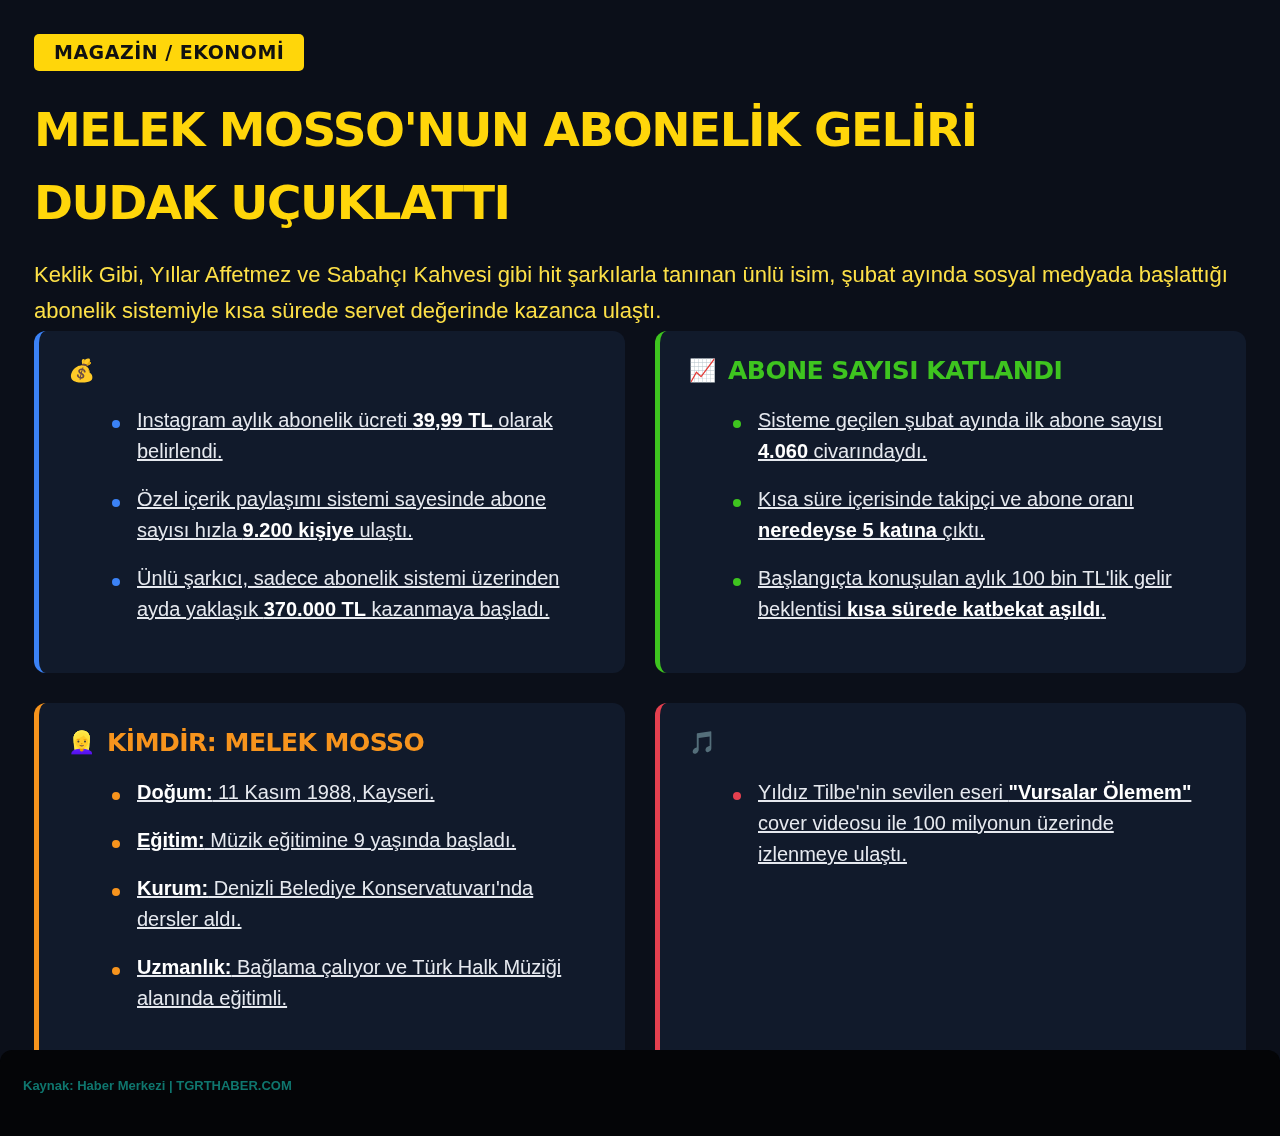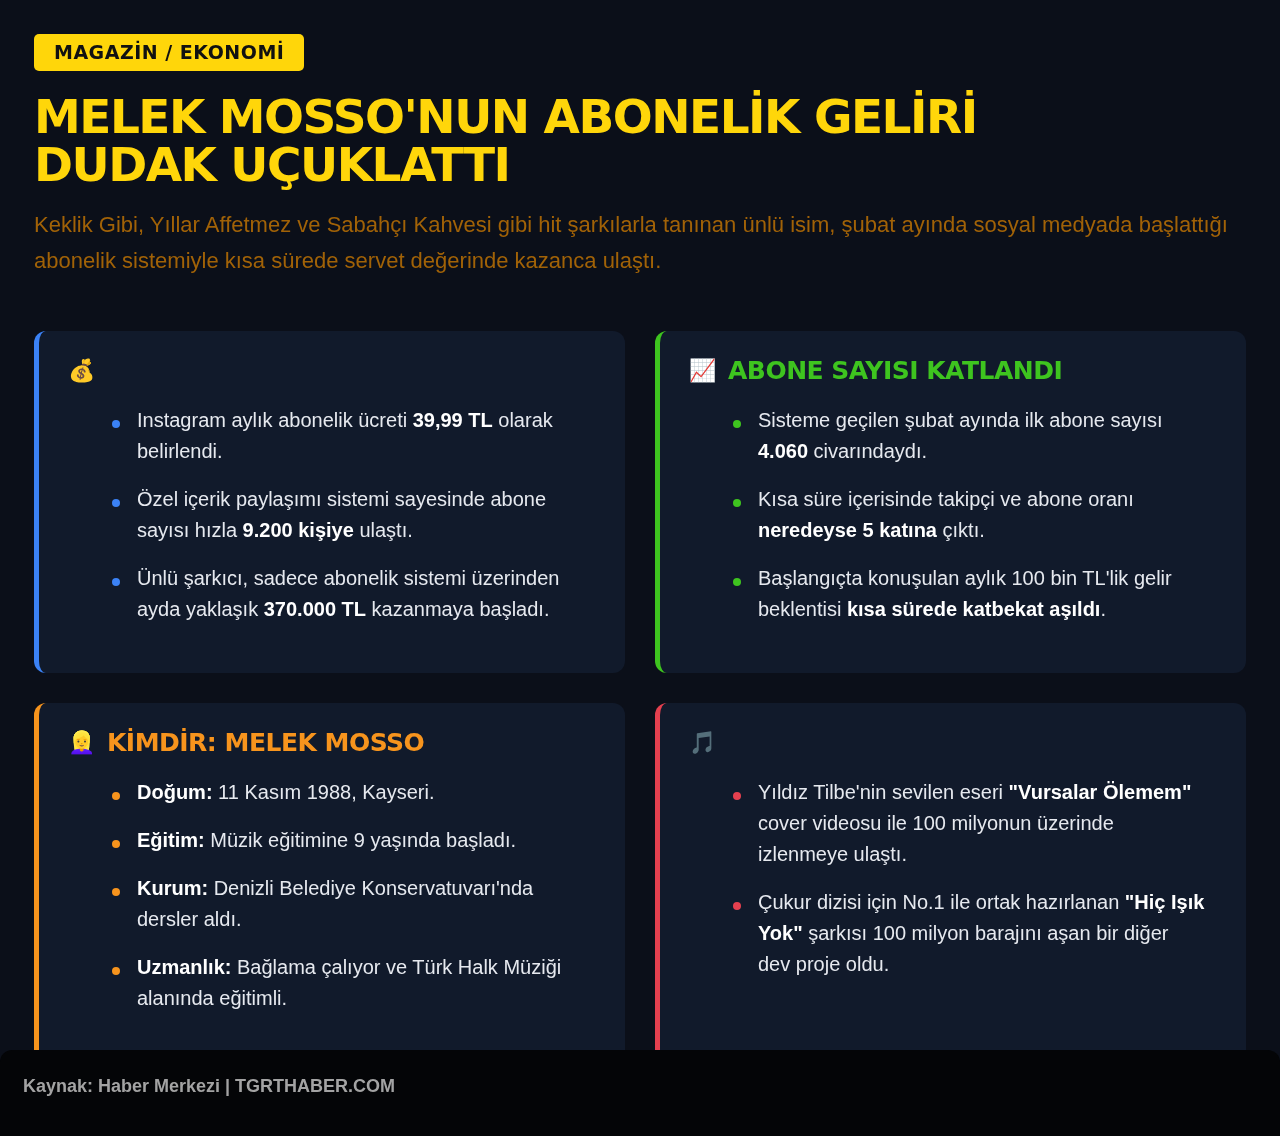--- a/index.html
+++ b/index.html
@@ -23,29 +23,29 @@
       border-radius: 5px;
       height: 37px;
       line-height: 25px;
     }
     .headline {
       margin-top: 22px;
       color: #ffd60a;
       font-family: "DejaVu Sans", sans-serif;
       font-weight: 900;
       font-size: 47px;
-      line-height: 48px;
+      line-height: 73px;
       letter-spacing: -1.5px;
       width: 1100px;
     }
     .lede {
       margin-top: 18px;
       font-size: 22px;
       line-height: 36px;
-      color: #a16207;
+      color: #fde047;
       width: 1200px;
     }
     .grid {
       position: absolute;
       left: 34px;
       top: 331px;
       width: 1212px;
       display: grid;
       grid-template-columns: 591px 591px;
       column-gap: 30px;
@@ -74,21 +74,21 @@
     }
     .blue .card-title { color: #3b82f6; }
     .green .card-title { color: #3ec41f; }
     .orange .card-title { color: #f7941d; }
     .red .card-title { color: #e5404f; }
     .card-icon {
       width: 30px; height: 30px; margin-right: 10px;
       display: inline-flex; align-items: center; justify-content: center;
       font-size: 22px;
     }
-    .list { list-style: none; margin-top: 18px; padding-left: 70px; }
+    .list { list-style: none; margin-top: 18px; padding-left: 70px; text-decoration: underline; }
     .list li {
       position: relative;
       font-size: 20px;
       line-height: 31px;
       color: #e6e9ef;
       margin-bottom: 17px;
       padding-right: 10px;
     }
     .list li::before {
       content: "";
@@ -102,21 +102,21 @@
     .red .list li::before { background: #e5404f; }
     .list b { color: #ffffff; font-weight: 700; }
     .footer {
       position: absolute;
       left: 0; top: 1050px;
       width: 1280px; height: 86px;
       background: #040507;
       border-radius: 12px 12px 0 0;
       padding: 26px 0 0 23px;
     }
-    .footer-text { font-size: 18px; color: #a3a3a3; font-weight: 700; }
+    .footer-text { font-size: 13px; color: #0f766e; font-weight: 700; }
   </style>
 </head>
 <body>
 
 <div class="page">
   <div class="category-badge">MAGAZİN / EKONOMİ</div>
   <h1 class="headline">MELEK MOSSO'NUN ABONELİK GELİRİ DUDAK UÇUKLATTI</h1>
   <p class="lede">Keklik Gibi, Yıllar Affetmez ve Sabahçı Kahvesi gibi hit şarkılarla tanınan ünlü isim, şubat ayında sosyal medyada başlattığı abonelik sistemiyle kısa sürede servet değerinde kazanca ulaştı.</p>
 </div>
 
@@ -157,20 +157,19 @@
       <li><span></span><b>Uzmanlık:</b><span> Bağlama çalıyor ve Türk Halk Müziği alanında eğitimli.</span></li>
     </ul>
   </section>
 
   <section class="card red tall">
     <div class="card-title">
       <span class="card-icon">🎵</span>
     </div>
     <ul class="list">
       <li><span>Yıldız Tilbe'nin sevilen eseri </span><b>"Vursalar Ölemem"</b><span> cover videosu ile 100 milyonun üzerinde izlenmeye ulaştı.</span></li>
-      <li><span>Çukur dizisi için No.1 ile ortak hazırlanan </span><b>"Hiç Işık Yok"</b><span> şarkısı 100 milyon barajını aşan bir diğer dev proje oldu.</span></li>
     </ul>
   </section>
 </div>
 
 <footer class="footer">
   <span class="footer-text">Kaynak: Haber Merkezi | TGRTHABER.COM</span>
 </footer>
 
 </body></html>

